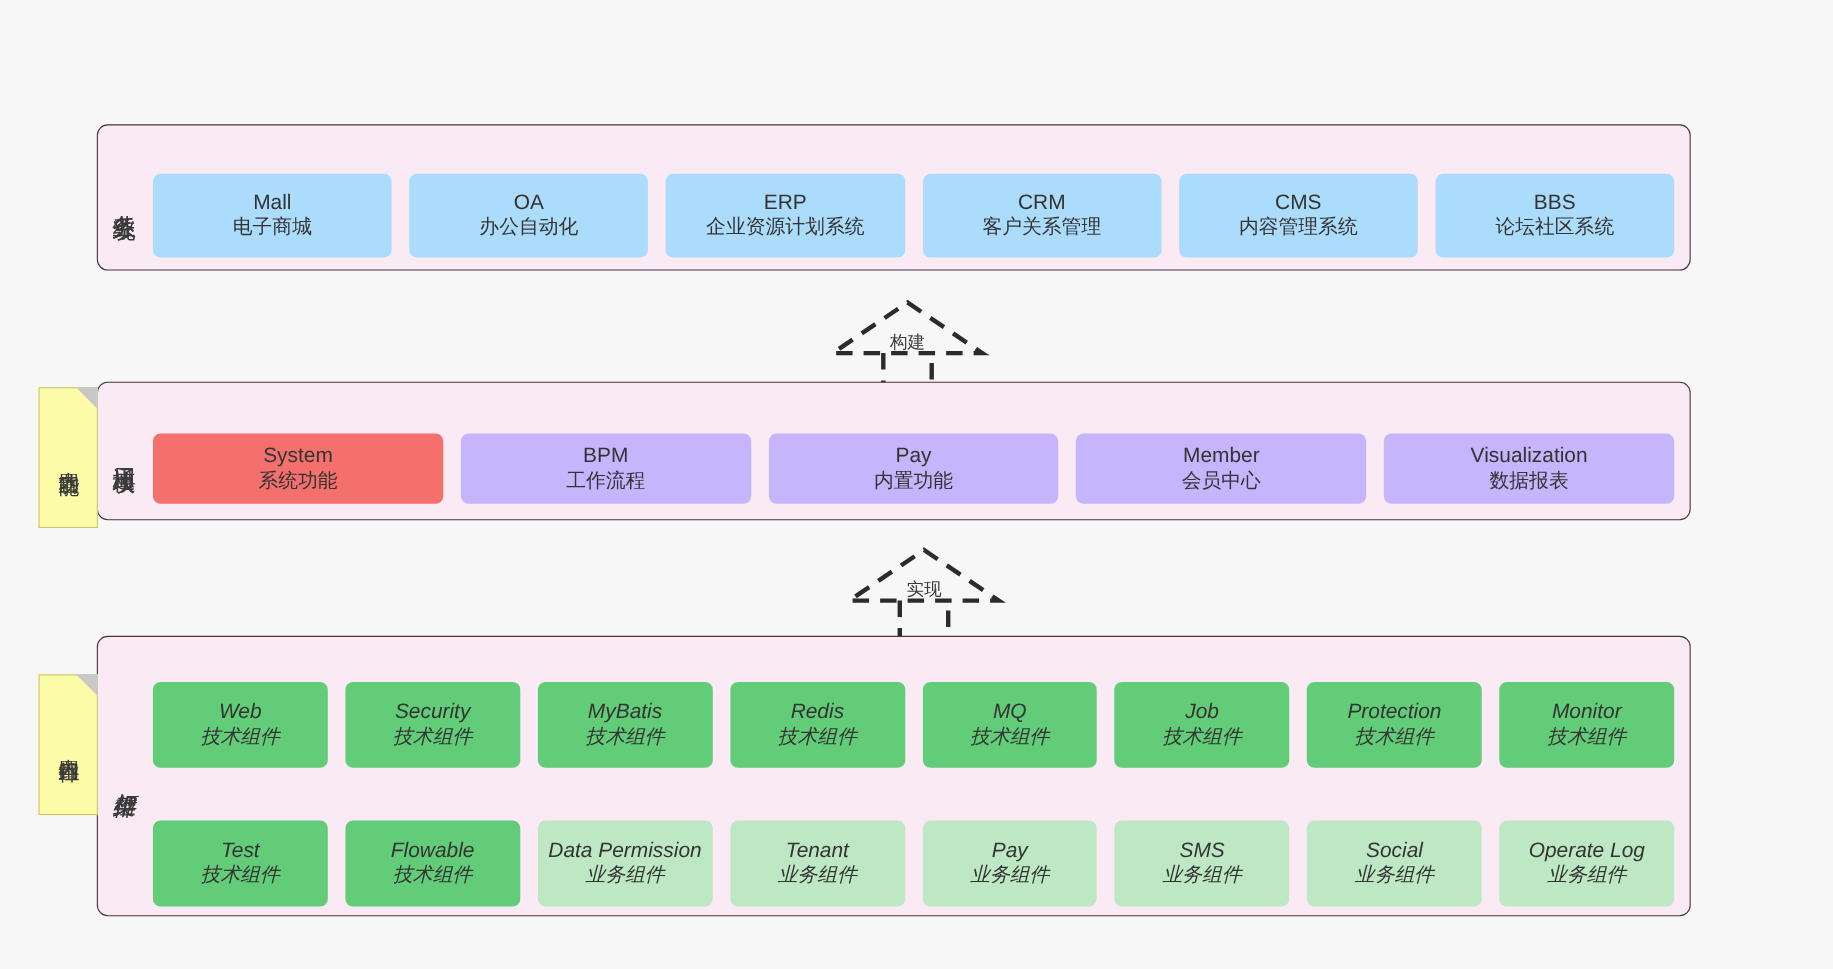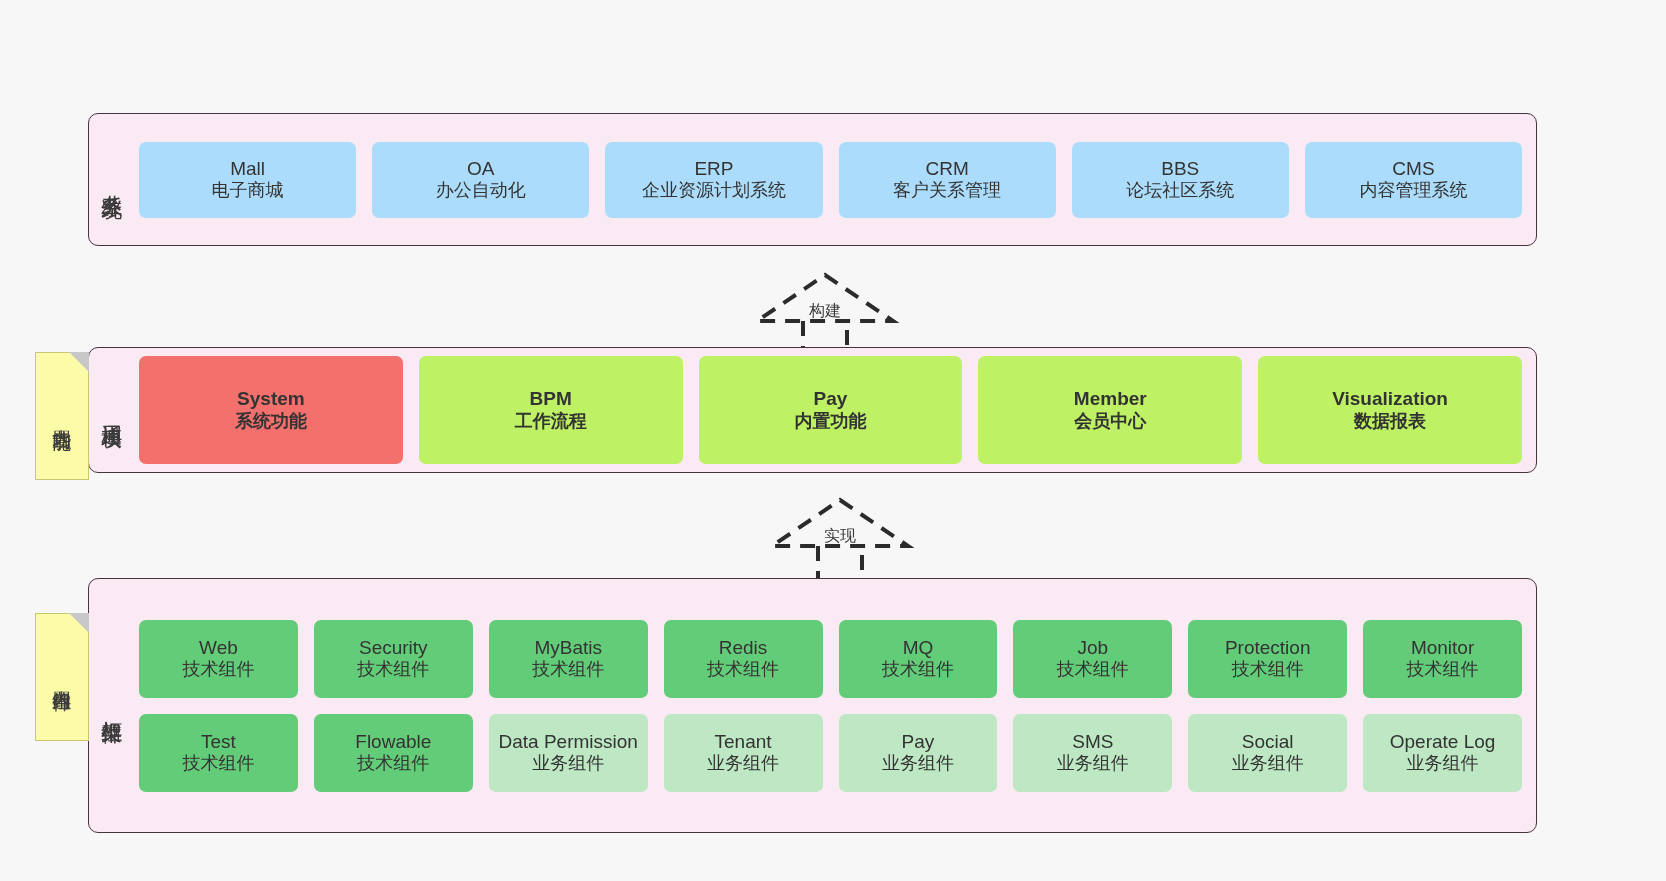--- a/index.html
+++ b/index.html
@@ -46,47 +46,48 @@
     align-self: stretch;
     display: flex;
     flex-direction: column;
     justify-content: center;
     gap: 16px;
     padding: 0 14px 0 4px;
   }
   .row {
     display: flex;
     gap: 16px;
+    margin-top: 32px;
   }
 
   
   .node {
     flex: 1 1 0;
     border-radius: 7px;
     display: flex;
     flex-direction: column;
     align-items: center;
     justify-content: center;
     text-align: center;
     line-height: 1.22;
     color: #333333;
     padding: 6px 4px;
   }
   .node .en { font-size: 19px; }
   .node .cn { font-size: 18px; }
 
   .n-blue        { background: #ACDCFB; }
   .n-red         { background: #F4706D; }
-  .n-pink        { background: #bef264; text-align: right; }
+  .n-pink        { background: #c4b5fd; text-align: right; }
   .n-green       { background: #63CC79; }
   .n-greenlight  { background: #BEE8C4; }
 
   
   .h-biz   { height: 76px; }
-  .h-mod   { height: 108px; font-weight: bold; }
+  .h-mod   { height: 64px; }
   .h-comp  { height: 78px; }
 
   
   .rel {
     position: absolute;
     width: 180px;
     height: 100px;
   }
   .rel .rel-label {
     position: absolute;
@@ -144,26 +145,26 @@
         </div>
         <div class="node n-blue h-biz">
           <span class="en">ERP</span>
           <span class="cn">企业资源计划系统</span>
         </div>
         <div class="node n-blue h-biz">
           <span class="en">CRM</span>
           <span class="cn">客户关系管理</span>
         </div>
         <div class="node n-blue h-biz">
+          <span class="en">CMS</span>
+          <span class="cn">内容管理系统</span>
+        </div>
+        <div class="node n-blue h-biz">
           <span class="en">BBS</span>
           <span class="cn">论坛社区系统</span>
-        </div>
-        <div class="node n-blue h-biz">
-          <span class="en">CMS</span>
-          <span class="cn">内容管理系统</span>
         </div>
       </div>
     </div>
   </div>
 
   <div class="rel" id="rel-build" style="left:735px; top:263px;">
     <svg width="180" height="100" viewBox="0 0 180 100">
       <path d="M 90 12 L 158 58 L 22 58 Z" fill="none" stroke="#2B2B2B" stroke-width="4" stroke-dasharray="15,10" stroke-linecap="butt"></path>
       <path d="M 68 58 L 68 98 L 112 98 L 112 58" fill="none" stroke="#2B2B2B" stroke-width="4" stroke-dasharray="15,10" stroke-linecap="butt"></path>
     </svg>
@@ -209,21 +210,21 @@
       <path d="M 68 58 L 68 98 L 112 98 L 112 58" fill="none" stroke="#2B2B2B" stroke-width="4" stroke-dasharray="15,10" stroke-linecap="butt"></path>
     </svg>
     <div class="rel-label">实现</div>
   </div>
 
   <div class="note" id="note-framework" style="left:35px; top:613px; height:128px;">
     <span class="fold"></span>
     <span>内置组件</span>
   </div>
 
-  <div class="layer" id="layer-framework" style="left:88px; top:578px; width:1449px; height:255px;">
+  <div class="layer" id="layer-framework" style="left:88px; top:578px; width:1449px; height:255px;font-style:italic;">
     <div class="layer-title">框架组件</div>
     <div class="layer-body">
 
       <div class="row">
         <div class="node n-green h-comp">
           <span class="en">Web</span>
           <span class="cn">技术组件</span>
         </div>
         <div class="node n-green h-comp">
           <span class="en">Security</span>

